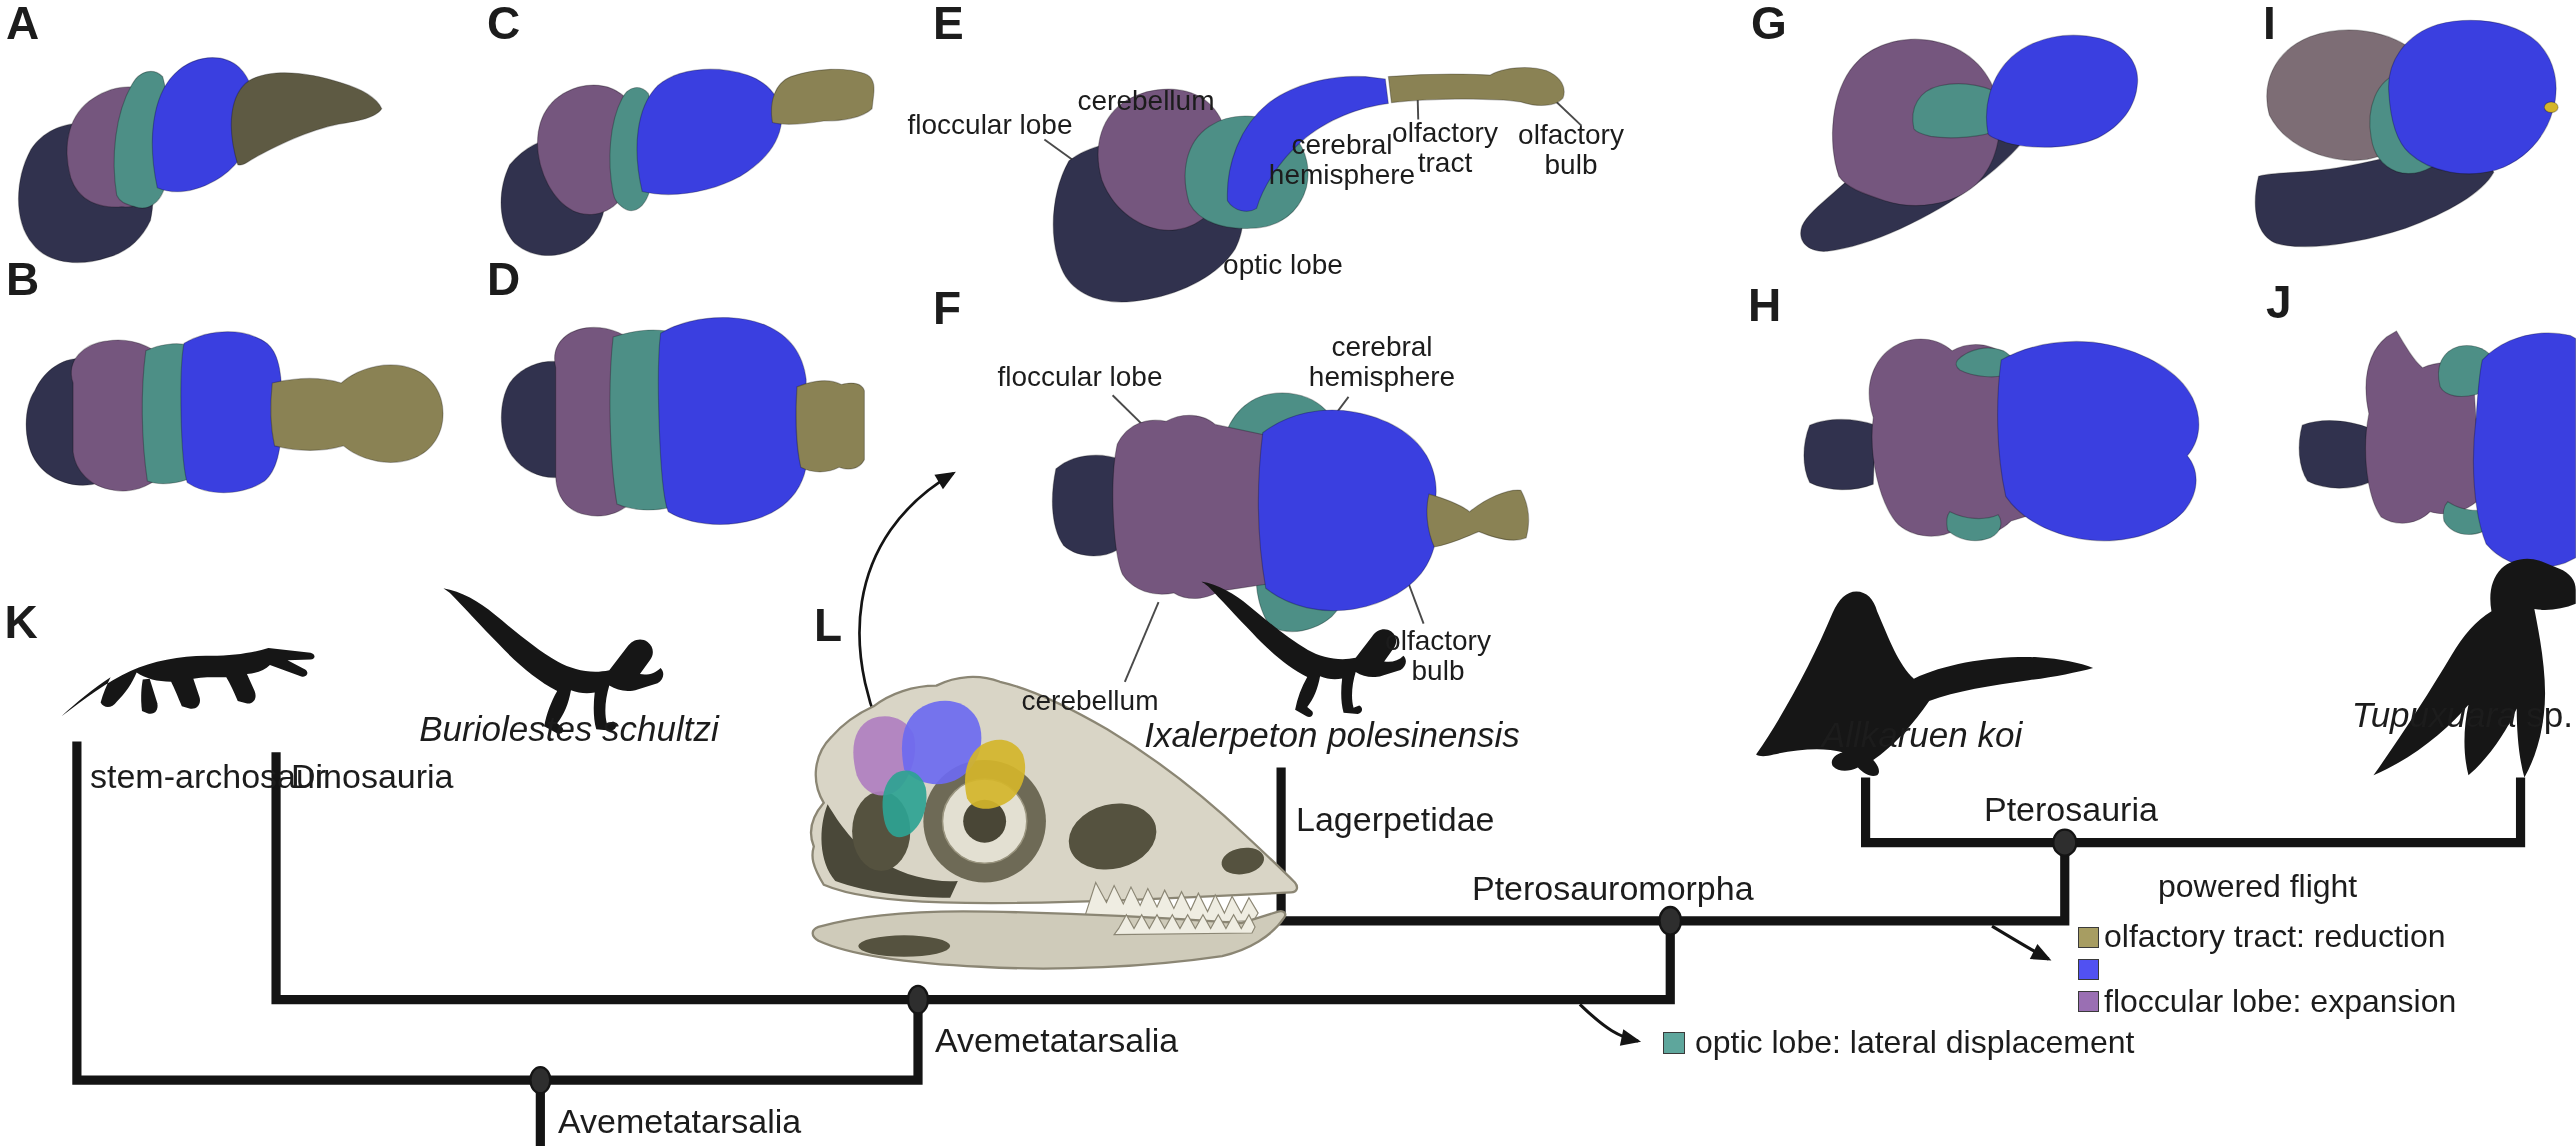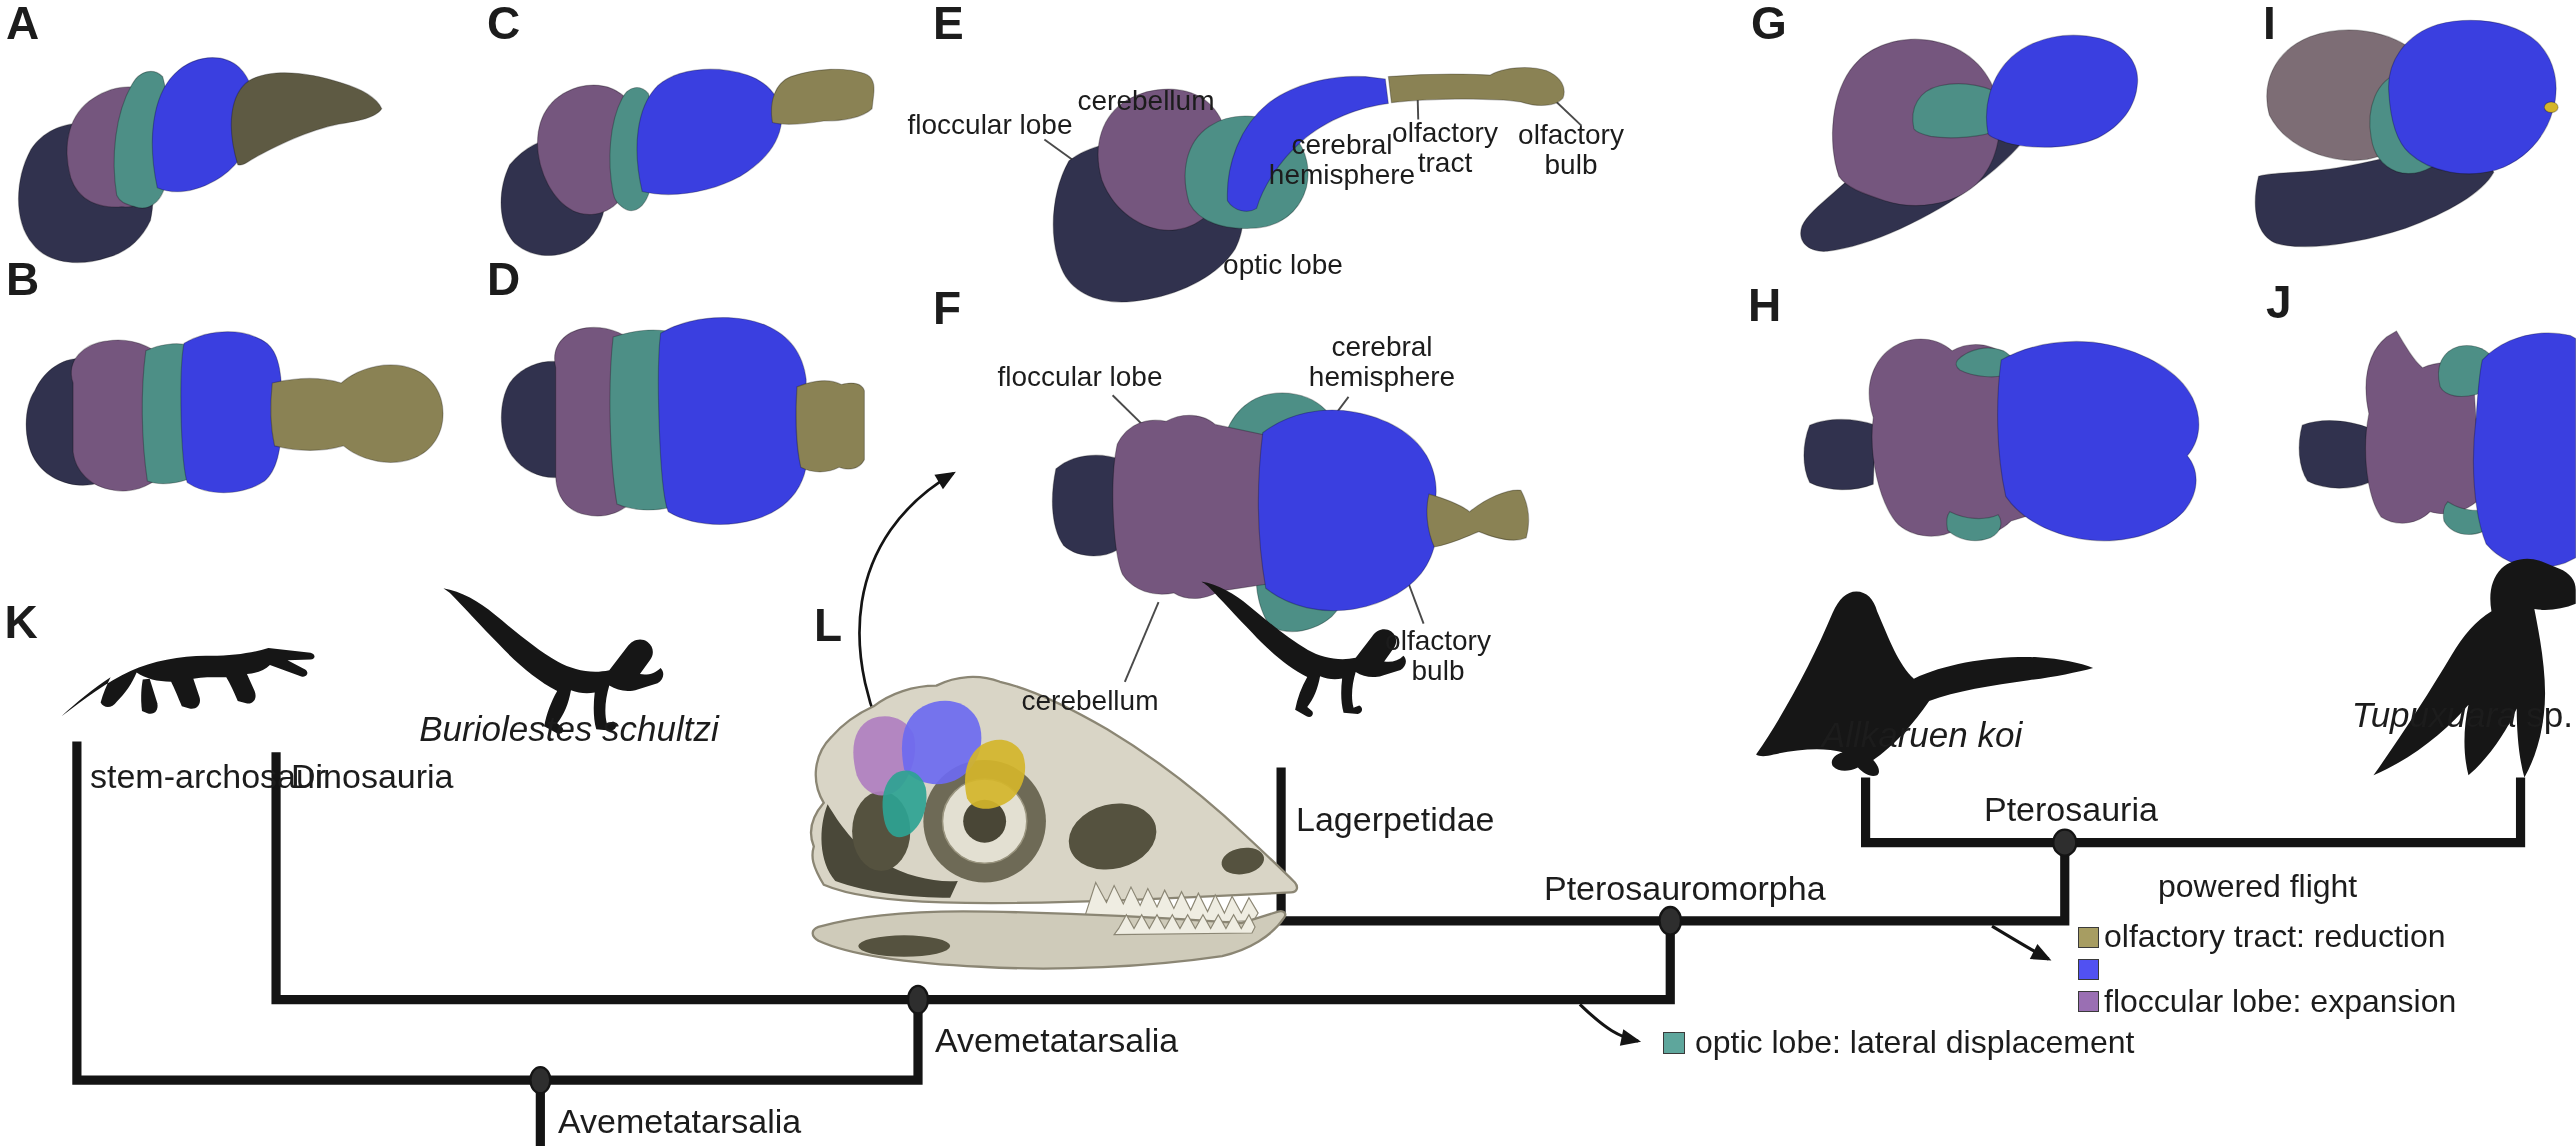--- a/index.html
+++ b/index.html
@@ -212,30 +212,31 @@
     <div>cerebral</div>
     <div>hemisphere</div>
   </div>
   <div class="txt anat ctr" style="left:1090px;top:686px">cerebellum</div>
   <div class="txt anat ctr" style="left:1438px;top:626px">
     <div>olfactory</div>
     <div>bulb</div>
   </div>
 
   <div class="txt species ctr" style="left:569px;top:710px">Buriolestes schultzi</div>
+  <div class="txt species ctr" style="left:1332px;top:716px">Ixalerpeton polesinensis</div>
   <div class="txt species ctr" style="left:1922px;top:716px">Allkaruen koi</div>
   <div class="txt species rgt" style="left:2573px;top:696px">
     <span>Tupuxuara</span><span class="rom"> sp.</span>
   </div>
 
   <div class="txt clade" style="left:90px;top:758px">stem-archosaur</div>
   <div class="txt clade" style="left:291px;top:758px">Dinosauria</div>
   <div class="txt clade" style="left:1296px;top:801px">Lagerpetidae</div>
   <div class="txt clade" style="left:1984px;top:791px">Pterosauria</div>
-  <div class="txt clade" style="left:1544px;top:870px">Pterosauromorpha</div>
+  <div class="txt clade" style="left:1472px;top:870px">Pterosauromorpha</div>
   <div class="txt clade" style="left:935px;top:1022px">Avemetatarsalia</div>
   <div class="txt clade" style="left:558px;top:1103px">Avemetatarsalia</div>
 
   <div class="txt legend-text" style="left:2158px;top:869px">powered flight</div>
   <div class="swatch" style="left:2078px;top:927px;background:var(--legend_olive)"></div>
   <div class="txt legend-text" style="left:2104px;top:919px">olfactory tract: reduction</div>
   <div class="swatch" style="left:2078px;top:959px;background:var(--legend_blue)"></div>
   <div class="swatch" style="left:2078px;top:991px;background:var(--legend_purple)"></div>
   <div class="txt legend-text" style="left:2104px;top:984px">floccular lobe: expansion</div>
   <div class="swatch" style="left:1663px;top:1032px;width:21.5px;height:21.5px;background:var(--legend_teal)"></div>

